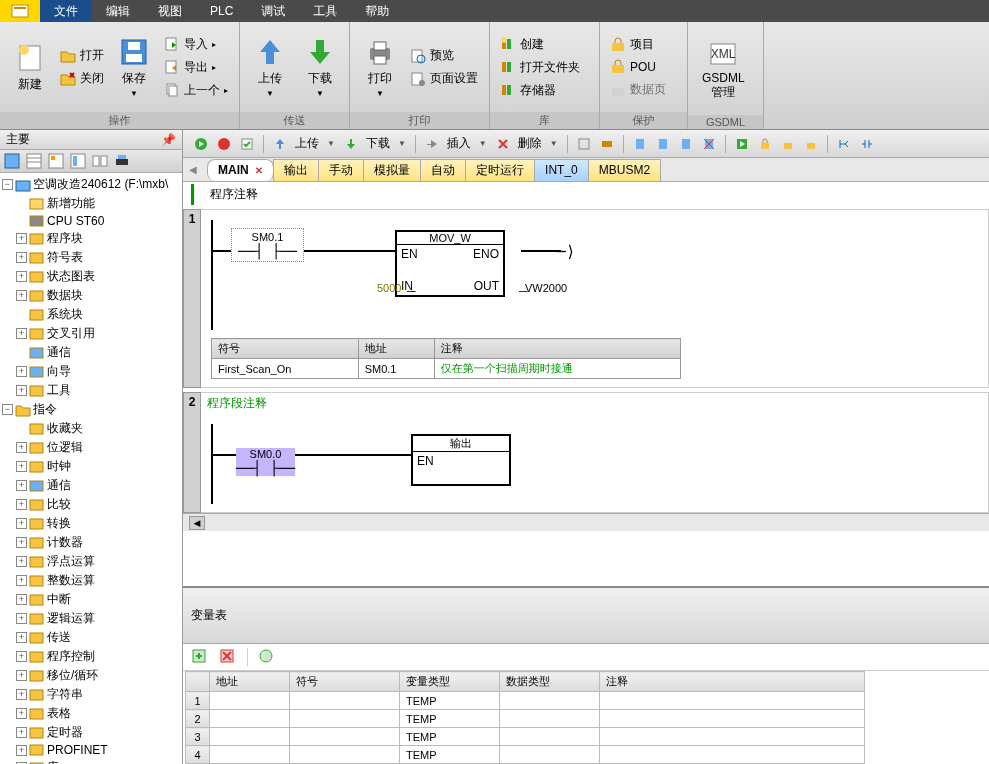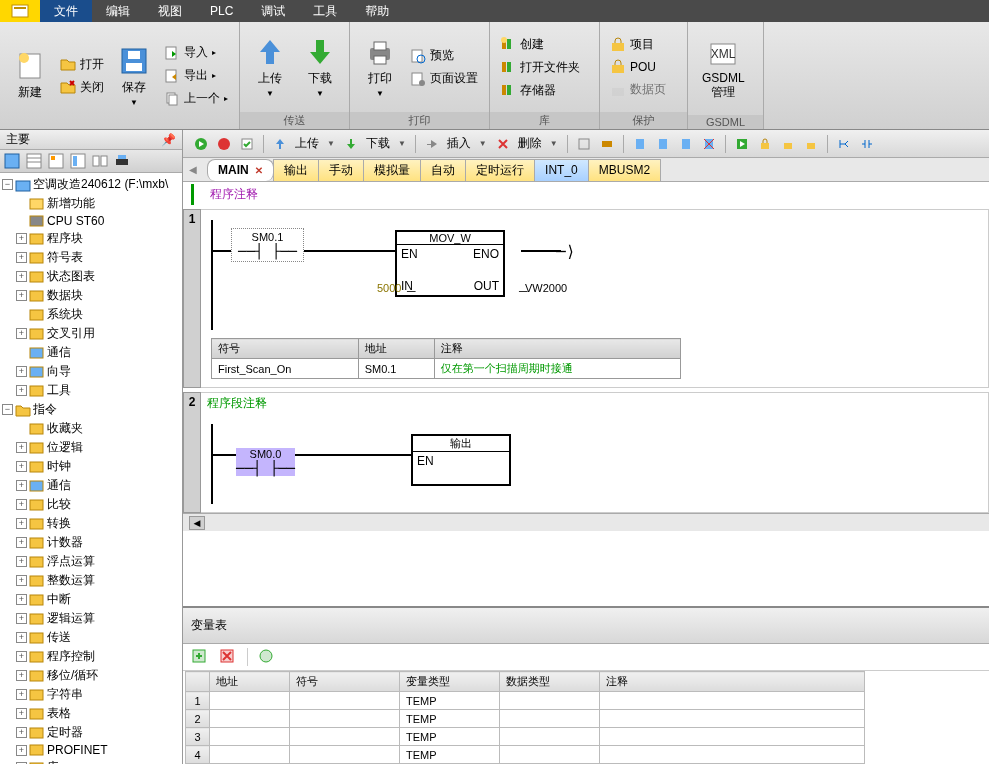--- a/index.html
+++ b/index.html
@@ -44,21 +44,21 @@
 .tool2 .dd { font-size: 8px; color: #555; padding: 0 3px; }
 
 .tabs { background: #e8e8e8; display: flex; align-items: center; height: 24px; padding-left: 24px; gap: 0; border-bottom: 1px solid #aaa; }
 .tab { padding: 3px 10px; background: linear-gradient(#f5f5f5, #e0e0e0); border: 1px solid #aaa; border-bottom: none; margin-right: -1px; cursor: pointer; display: flex; align-items: center; gap: 6px; font-weight: normal; height: 22px; }
 .tab.active { background: #fff; font-weight: bold; border-radius: 8px; }
 .tab .close { color: #c0392b; font-size: 10px; cursor: pointer; }
 .tab.yellow { background: linear-gradient(#fff2c0, #ffe280); }
 .tab.blue { background: linear-gradient(#d0e8ff, #a8d0ff); }
 
 .editor { flex: 1; overflow: auto; background: #fff; position: relative; }
-.prog-comment { color: #a21caf; padding: 2px 16px; border-left: 3px solid #090; margin: 2px 0 0 8px; }
+.prog-comment { color: #000000; padding: 2px 16px; border-left: 3px solid #090; margin: 2px 0 0 8px; }
 .network { display: flex; margin-top: 4px; }
 .net-num { width: 18px; background: #d0d0d0; border: 1px solid #999; text-align: center; font-weight: bold; padding-top: 2px; }
 .net-body { flex: 1; border: 1px solid #ccc; border-left: none; padding-bottom: 8px; }
 .net-title { background: #eee; color: #888; padding: 2px 6px; font-style: normal; }
 .net-title.green { color: #090; background: #fff; }
 .ladder { position: relative; height: 110px; margin: 10px 0 0 10px; }
 .rail { position: absolute; left: 0; top: 0; bottom: 0; width: 2px; background: #000; }
 .wire { position: absolute; height: 2px; background: #000; }
 .contact { position: absolute; text-align: center; }
 .contact .sym { font-family: monospace; font-size: 14px; }
@@ -67,21 +67,21 @@
 .box { position: absolute; border: 2px solid #000; background: #fff; }
 .box .title { text-align: center; border-bottom: 1px solid #000; font-size: 11px; padding: 0 4px; }
 .box .row { display: flex; justify-content: space-between; padding: 2px 4px; font-size: 11px; }
 .coil-out { position: absolute; font-family: monospace; font-size: 16px; }
 .sym-table { margin: 8px 10px 0 10px; border-collapse: collapse; width: 470px; }
 .sym-table th, .sym-table td { border: 1px solid #999; padding: 2px 6px; text-align: left; font-size: 11px; }
 .sym-table th { background: linear-gradient(#e8e8e8,#d0d0d0); font-weight: normal; }
 .sym-table td.green { color: #090; }
 
 .vartable-panel { border-top: 2px solid #888; background: #fff; }
-.vartable-header { background: linear-gradient(#f0f0f0,#d8d8d8); padding: 9px 8px; border-bottom: 1px solid #aaa; }
+.vartable-header { background: linear-gradient(#f0f0f0,#d8d8d8); padding: 19px 8px; border-bottom: 1px solid #aaa; }
 .vartable-toolbar { padding: 4px 8px; display: flex; gap: 10px; border-bottom: 1px solid #ccc; }
 .vartable-toolbar .vtb { width: 18px; height: 18px; cursor: pointer; }
 .var-grid { border-collapse: collapse; width: 680px; margin-left: 2px; }
 .var-grid th, .var-grid td { border: 1px solid #bbb; padding: 2px 6px; text-align: left; font-size: 11px; height: 18px; }
 .var-grid th { background: linear-gradient(#f0f0f0,#dcdcdc); font-weight: normal; }
 .var-grid .rownum { background: linear-gradient(#f0f0f0,#dcdcdc); text-align: center; width: 24px; }
 
 .hscroll { height: 18px; background: #e8e8e8; border-top: 1px solid #aaa; display: flex; align-items: center; padding-left: 6px; }
 .hscroll .arrow { width: 16px; height: 14px; background: #d0d0d0; border: 1px solid #999; display: flex; align-items: center; justify-content: center; font-size: 9px; cursor: pointer; }
 </style>
@@ -173,20 +173,21 @@
               <svg width="16" height="16">
                 <rect x="3" y="2" width="8" height="10" fill="#fff" stroke="#888"></rect>
                 <rect x="5" y="4" width="8" height="10" fill="#fff" stroke="#888"></rect>
               </svg>
             </div>
             <span>上一个</span> 
             <span style="font-size:8px">▸</span>
           </div>
       </div>
     </div>
+    <div class="ribbon-group-label">操作</div>
   </div>
 
   <div class="ribbon-group" style="width:110px">
     <div class="ribbon-group-body">
       <div class="ribbon-btn-lg">
         <div class="ico">
             <svg width="32" height="32">
               <path d="M16 4l10 12h-6v12h-8V16H6z" fill="#4a90d9"></path>
             </svg>
           </div>

